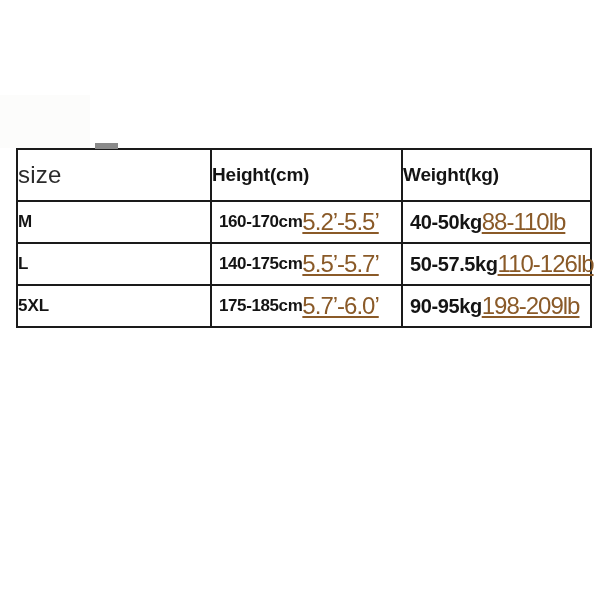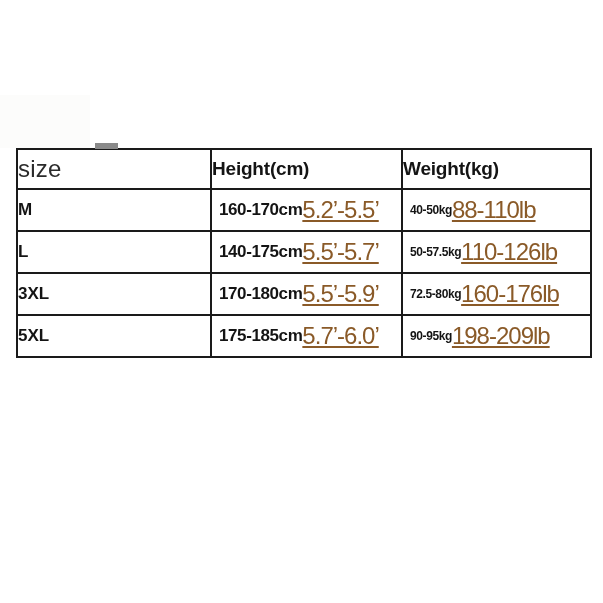--- a/index.html
+++ b/index.html
@@ -17,38 +17,38 @@
   .faint-box{
     position:absolute;left:0;top:95px;width:90px;height:53px;background:#fcfcfb;
   }
   table.size-chart{
     position:absolute;left:16px;top:148px;width:574px;
     border-collapse:collapse;table-layout:fixed;
   }
   table.size-chart td,table.size-chart th{
     border:2px solid var(--border);padding:0;vertical-align:middle;text-align:left;
   }
-  tr.hdr{height:40px;}
+  tr.hdr{height:52px;}
   tr.row{height:42px;}
   th.size-hdr{
     border-top-color:var(--grey-border);border-left-color:var(--grey-border);
     font-weight:400;font-size:24px;color:#2b2b2b;padding-left:17px;letter-spacing:0.2px;
   }
   th.col-hdr{
     font-weight:700;font-size:19px;color:#141414;padding-left:7px;letter-spacing:-0.2px;
   }
   td.size-cell{
     font-weight:700;font-size:17px;padding-left:11px;color:#141414;
   }
   .pair{
     display:flex;justify-content:flex-start;align-items:center;
     padding:0 5px 0 7px;white-space:nowrap;
   }
   .metric{font-weight:700;font-size:17px;letter-spacing:-0.4px;color:#141414;}
-  .metric-kg{font-size:12px;}
+  .metric-kg{font-size:20px;}
   .imperial{
     font-weight:400;font-size:24px;color:var(--brown);letter-spacing:-1px;text-decoration:underline;
   }
   .top-border-segment{
     position:absolute;left:115px;top:148px;width:97px;height:2px;background:var(--border);
   }
   .corner-grey-bar{
     position:absolute;left:95px;top:143px;width:23px;height:6px;background:var(--grey-bar);
   }
 </style>
@@ -98,35 +98,20 @@
     <td>
       <div class="pair">
         <span class="metric metric-kg">50-57.5kg</span>
         <span class="imperial">110-126lb</span>
       </div>
     </td>
   </tr>
 
 
 
-  <tr class="row">
-    <td class="size-cell">3XL</td>
-    <td>
-      <div class="pair">
-        <span class="metric">170-180cm</span>
-        <span class="imperial">5.5’-5.9’</span>
-      </div>
-    </td>
-    <td>
-      <div class="pair">
-        <span class="metric metric-kg">72.5-80kg</span>
-        <span class="imperial">160-176lb</span>
-      </div>
-    </td>
-  </tr>
 
 
   <tr class="row">
     <td class="size-cell">5XL</td>
     <td>
       <div class="pair">
         <span class="metric">175-185cm</span>
         <span class="imperial">5.7’-6.0’</span>
       </div>
     </td>

